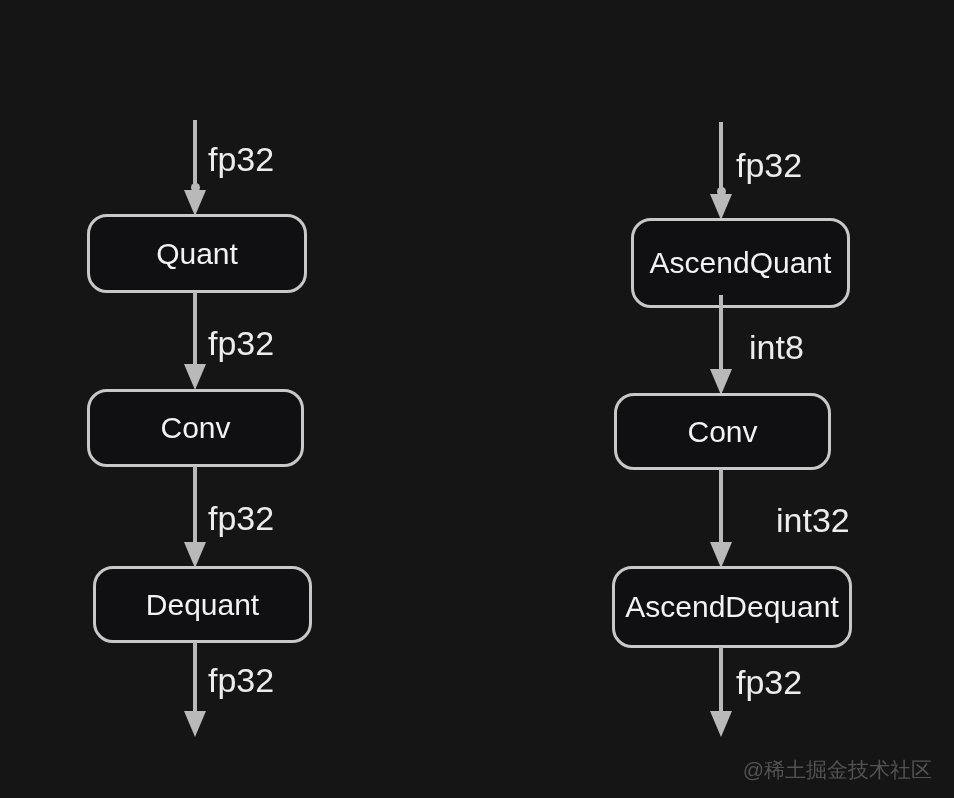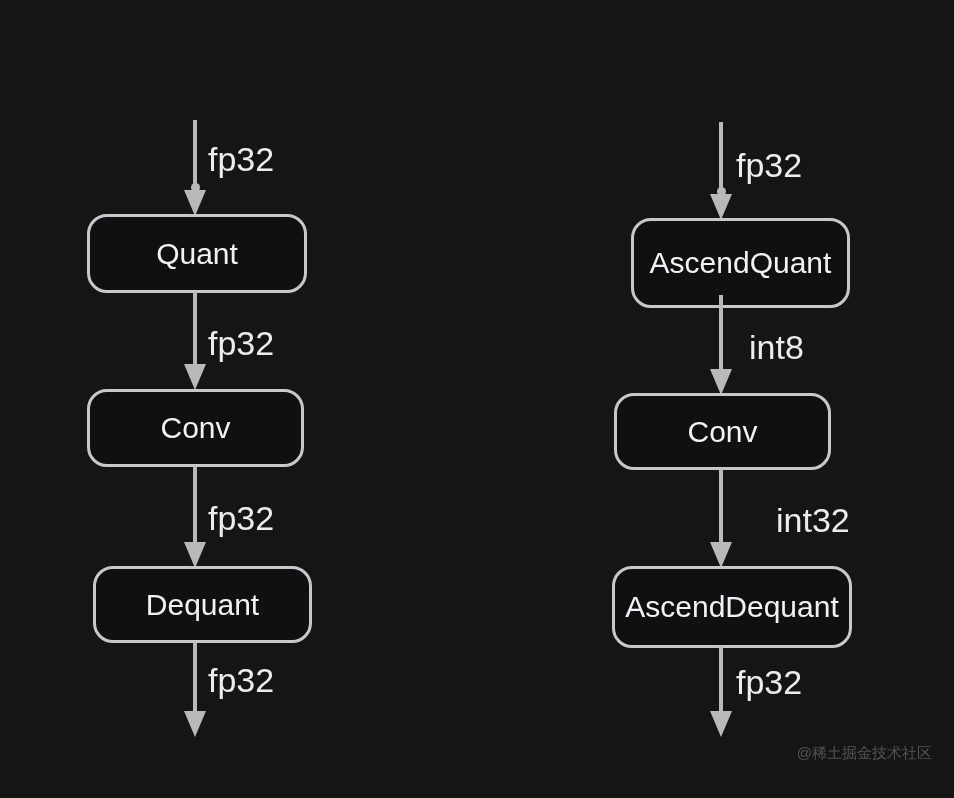--- a/index.html
+++ b/index.html
@@ -40,22 +40,22 @@
   .arrow .head{
     width:0;height:0;
     border-left:11px solid transparent;
     border-right:11px solid transparent;
     border-top:26px solid var(--arrow_gray);
   }
   .edge-label{
     position:absolute;color:var(--label_white);font-size:34px;white-space:nowrap;
   }
   .watermark{
-    position:absolute;right:22px;bottom:35px;
-    color:var(--watermark_gray);font-size:15px;white-space:nowrap;
+    position:absolute;right:22px;bottom:14px;
+    color:var(--watermark_gray);font-size:21px;white-space:nowrap;
   }
 </style>
 </head>
 <body>
 
 <div class="canvas">
 
 
   <div class="arrow" style="left:183px;top:120px;height:96px;">
     <i class="shaft"></i>

